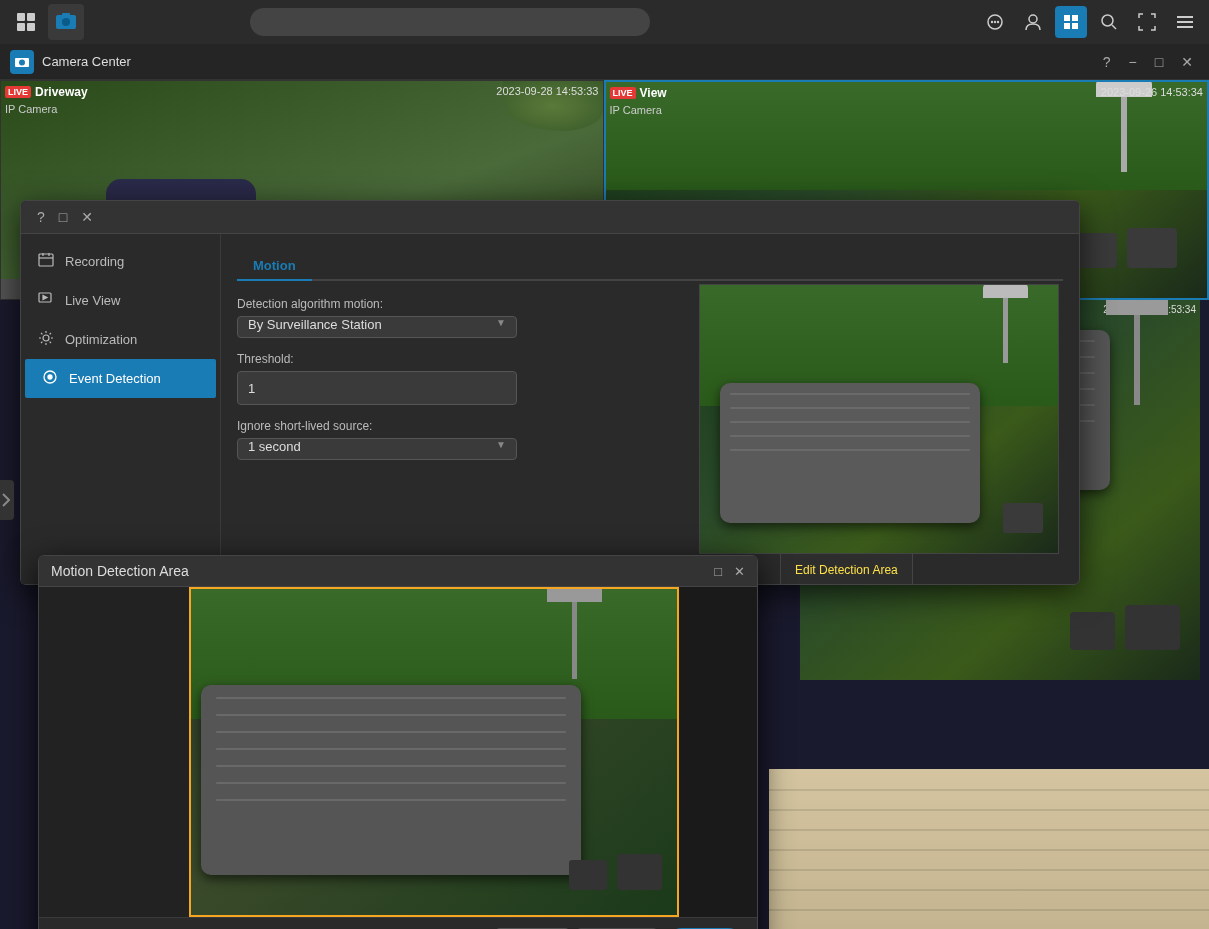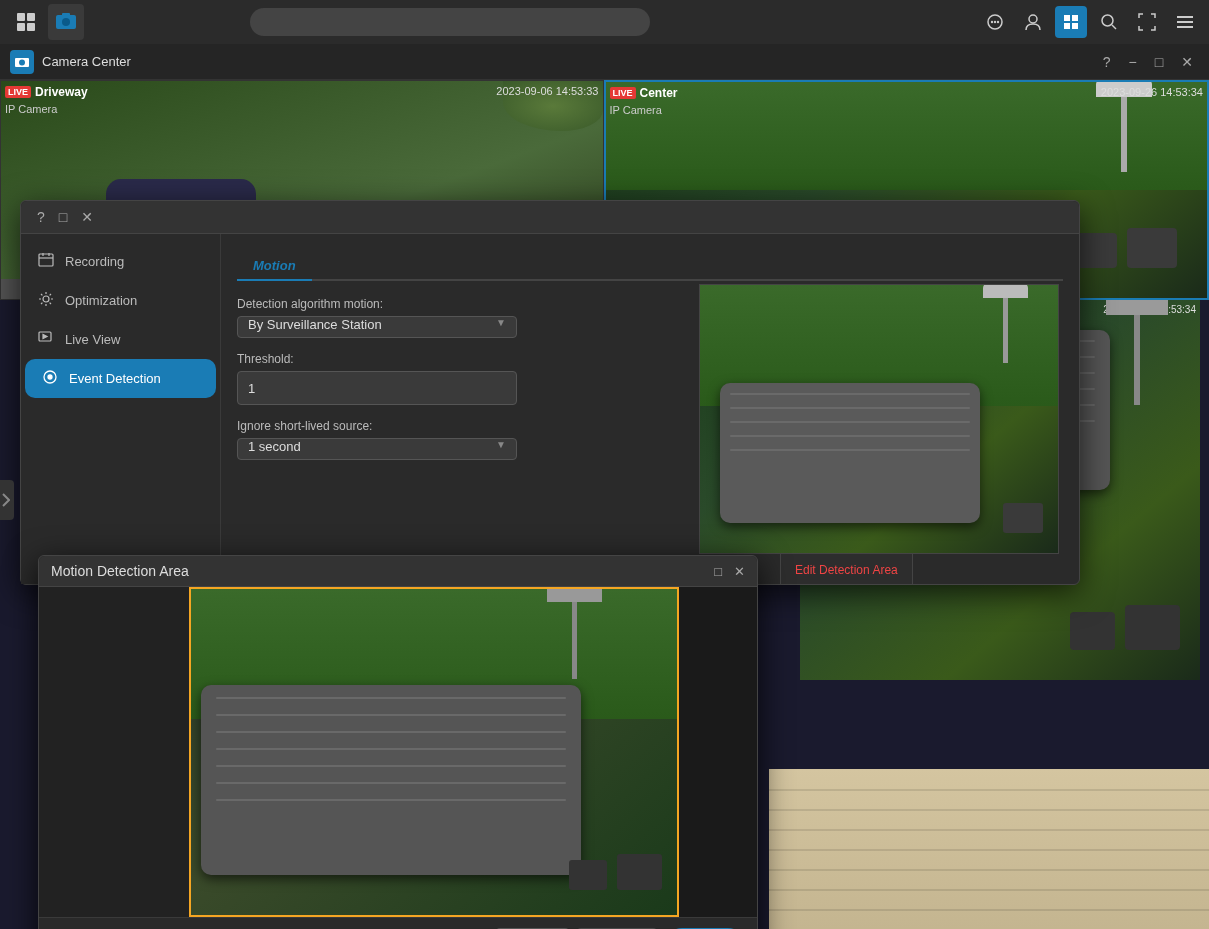--- a/index.html
+++ b/index.html
@@ -199,21 +199,21 @@
       align-items: center;
       gap: 10px;
       padding: 10px 16px;
       cursor: pointer;
       color: #bbb;
       font-size: 13px;
     }
     .sidebar-item.active {
       background: #1a7cb5;
       color: white;
-      border-radius: 10px;
+      border-radius: 2px;
       margin: 0 4px;
     }
     .sidebar-icon {
       font-size: 15px;
       width: 18px;
       text-align: center;
     }
 
     
     .content-area {
@@ -227,21 +227,20 @@
       display: flex;
       gap: 0;
     }
     .tab {
       padding: 6px 16px;
       color: #aaa;
       cursor: pointer;
       font-size: 13px;
       position: relative;
       bottom: -2px;
-      font-style: italic;
     }
     .tab.active {
       color: #1a7cb5;
       border-bottom: 2px solid #1a7cb5;
       font-weight: bold;
     }
 
     
     .form-group {
       margin-bottom: 14px;
@@ -544,38 +543,38 @@
 
       <div style="position:absolute;top:0;right:0;width:100px;height:50px;background:radial-gradient(ellipse,#5a7a3a,#3a5a2a);border-radius:0 0 50% 70%;"></div>
 
       <div style="position:absolute;bottom:0;left:0;right:0;height:20px;background:#555;"></div>
     </div>
     <div class="camera-label">
       <span class="live-badge">LIVE</span>
       <span>Driveway</span>
     </div>
     <div class="camera-sub-label">IP Camera</div>
-    <div class="camera-timestamp">2023-09-06 14:53:33</div>
+    <div class="camera-timestamp">2023-09-28 14:53:33</div>
   </div>
 
   <div class="camera-cell active">
     <div class="camera-feed cam2-bg">
 
       <div style="position:absolute;top:0;left:0;right:0;height:50%;background:linear-gradient(180deg,#3a6a2a,#2a5a1a);"></div>
 
       <div style="position:absolute;top:10px;right:80px;width:6px;height:80px;background:#aaa;">
         <div style="position:absolute;top:-20px;left:-25px;width:56px;height:25px;background:#ccc;border-radius:50% 50% 0 0;"></div>
       </div>
 
       <div style="position:absolute;bottom:30px;right:30px;width:50px;height:40px;background:#3a3a3a;border-radius:4px;"></div>
       <div style="position:absolute;bottom:30px;right:90px;width:40px;height:35px;background:#3a3a3a;border-radius:4px;"></div>
     </div>
     <div class="camera-label">
       <span class="live-badge">LIVE</span>
-      <span>Center</span>
+      <span>View</span>
     </div>
     <div class="camera-sub-label">IP Camera</div>
     <div class="camera-timestamp">2023-09-26 14:53:34</div>
   </div>
 </div>
 
 <div class="dialog-overlay">
   <div class="dialog-titlebar">
     <div class="dialog-title-btns">
       <span class="dialog-btn">?</span>
@@ -593,34 +592,34 @@
             <line x1="5" y1="1" x2="5" y2="4"></line>
             <line x1="11" y1="1" x2="11" y2="4"></line>
             <line x1="1" y1="6" x2="15" y2="6"></line>
           </svg>
         </span>
         <span>Recording</span>
       </div>
       <div class="sidebar-item">
         <span class="sidebar-icon">
           <svg width="16" height="16" viewBox="0 0 16 16" fill="none" stroke="#bbb" stroke-width="1.2">
+            <rect x="1" y="2" width="12" height="9" rx="1"></rect>
+            <polygon points="5,4.5 5,8.5 9,6.5" fill="#bbb"></polygon>
+          </svg>
+        </span>
+        <span>Live View</span>
+      </div>
+      <div class="sidebar-item">
+        <span class="sidebar-icon">
+          <svg width="16" height="16" viewBox="0 0 16 16" fill="none" stroke="#bbb" stroke-width="1.2">
             <circle cx="8" cy="8" r="3"></circle>
             <path d="M8 1v2M8 13v2M1 8h2M13 8h2M3 3l1.4 1.4M11.6 11.6L13 13M13 3l-1.4 1.4M4.4 11.6L3 13"></path>
           </svg>
         </span>
         <span>Optimization</span>
-      </div>
-      <div class="sidebar-item">
-        <span class="sidebar-icon">
-          <svg width="16" height="16" viewBox="0 0 16 16" fill="none" stroke="#bbb" stroke-width="1.2">
-            <rect x="1" y="2" width="12" height="9" rx="1"></rect>
-            <polygon points="5,4.5 5,8.5 9,6.5" fill="#bbb"></polygon>
-          </svg>
-        </span>
-        <span>Live View</span>
       </div>
       <div class="sidebar-item active">
         <span class="sidebar-icon">
           <svg width="16" height="16" viewBox="0 0 16 16" fill="none" stroke="white" stroke-width="1.3">
             <circle cx="8" cy="8" r="6"></circle>
             <circle cx="8" cy="8" r="2" fill="white"></circle>
           </svg>
         </span>
         <span>Event Detection</span>
       </div>
@@ -703,21 +702,21 @@
     <div style="position:absolute;top:5px;right:60px;width:6px;height:100px;background:#888;">
       <div style="position:absolute;top:-20px;left:-28px;width:62px;height:30px;background:#9a9a9a;border-radius:50% 50% 0 0;"></div>
     </div>
 
     <div style="position:absolute;bottom:30px;right:20px;width:55px;height:45px;background:#333;border-radius:4px;"></div>
     <div style="position:absolute;bottom:30px;right:85px;width:45px;height:38px;background:#333;border-radius:4px;"></div>
   </div>
 </div>
 
 <div style="position:absolute;top:553px;left:780px;background:#2d2d2d;border:1px solid #444;padding:6px 14px;z-index:56;">
-  <span style="color:#ef4444;font-size:12px;">Edit Detection Area</span>
+  <span style="color:#fde047;font-size:12px;">Edit Detection Area</span>
 </div>
 
 <div style="position:absolute;bottom:0;right:0;width:440px;height:160px;background:linear-gradient(180deg,#d4c5a0,#c4b590);overflow:hidden;">
 
   <div style="position:absolute;top:0;left:0;right:0;bottom:0;">
     <div style="position:absolute;top:20px;left:0;right:0;height:2px;background:rgba(0,0,0,0.1);"></div>
     <div style="position:absolute;top:40px;left:0;right:0;height:2px;background:rgba(0,0,0,0.1);"></div>
     <div style="position:absolute;top:60px;left:0;right:0;height:2px;background:rgba(0,0,0,0.1);"></div>
     <div style="position:absolute;top:80px;left:0;right:0;height:2px;background:rgba(0,0,0,0.1);"></div>
     <div style="position:absolute;top:100px;left:0;right:0;height:2px;background:rgba(0,0,0,0.1);"></div>

